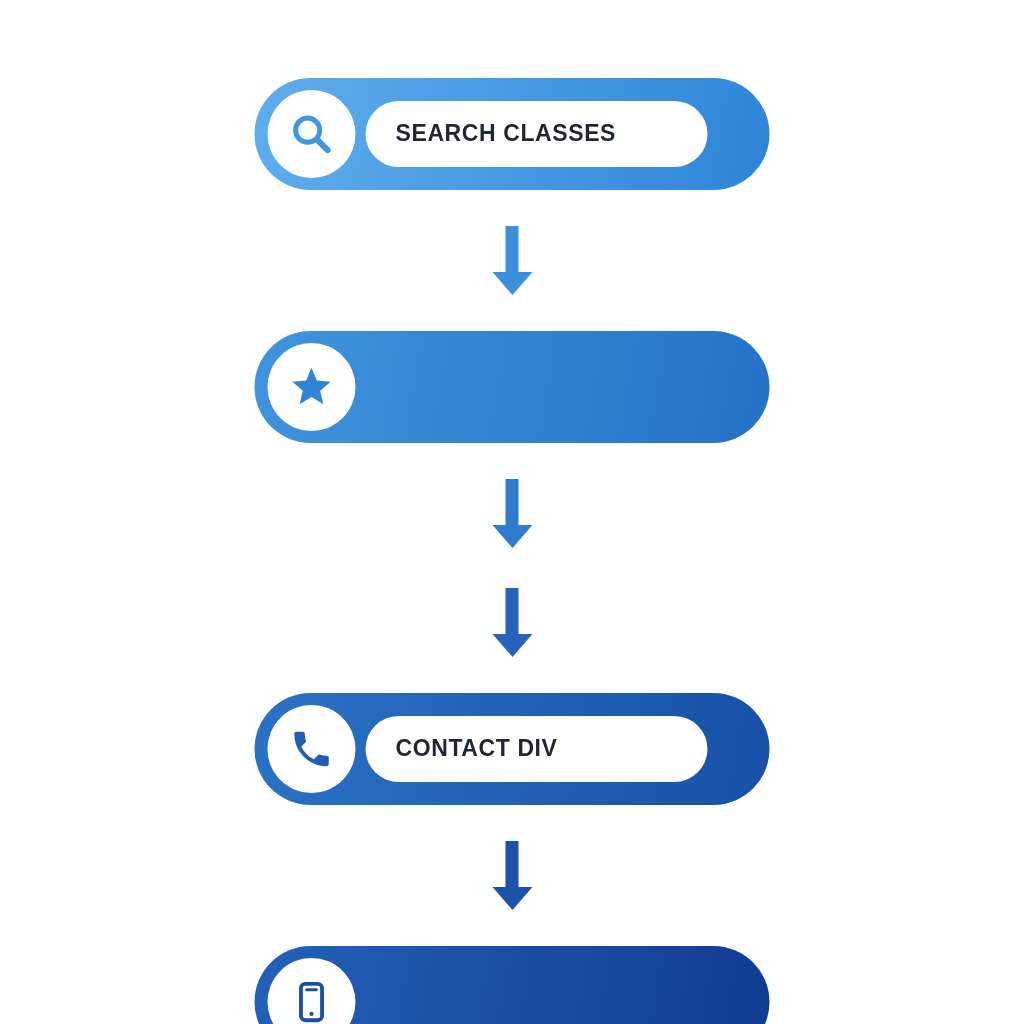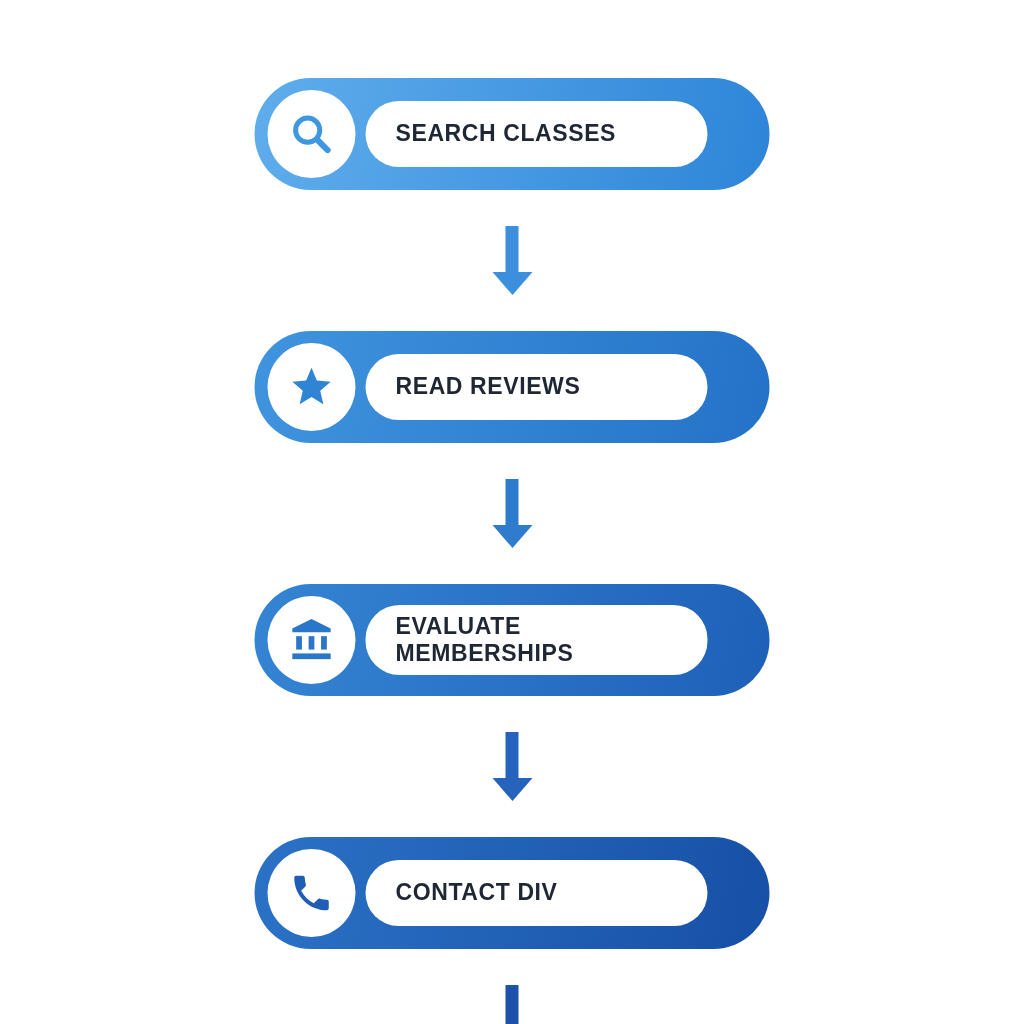--- a/index.html
+++ b/index.html
@@ -116,46 +116,27 @@
   </div>
 
   <div class="pill" style="background: linear-gradient(100deg, rgb(64, 148, 222), rgb(36, 114, 200));">
     <div class="circle">
       <span class="icon" style="color: rgb(47, 132, 212);">
         <svg viewBox="0 0 24 24" fill="currentColor">
           <path d="M12 17.27L18.18 21l-1.64-7.03L22 9.24l-7.19-.61L12 2 9.19 8.63 2 9.24l5.46 4.73L5.82 21z"></path>
         </svg>
       </span>
     </div>
-    <div class="label-box">
-      <span class="label">READ REVIEWS</span>
-    </div>
   </div>
 
   <div class="arrow">
     <div class="arrow-stem" style="background: rgb(47, 124, 206);"></div>
     <div class="arrow-head" style="border-top-color: rgb(47, 124, 206);"></div>
   </div>
 
-  <div class="pill" style="background: linear-gradient(100deg, rgb(53, 133, 212), rgb(30, 96, 184));">
-    <div class="circle">
-      <span class="icon" style="color: rgb(42, 118, 200);">
-        <svg viewBox="0 0 24 24" fill="currentColor">
-          <path d="M12 1L2 6v2h20V6z"></path>
-          <rect x="4" y="10" width="3" height="7"></rect>
-          <rect x="10.5" y="10" width="3" height="7"></rect>
-          <rect x="17" y="10" width="3" height="7"></rect>
-          <rect x="2" y="19" width="20" height="3"></rect>
-        </svg>
-      </span>
-    </div>
-    <div class="label-box">
-      <span class="label">EVALUATE MEMBERSHIPS</span>
-    </div>
-  </div>
 
   <div class="arrow">
     <div class="arrow-stem" style="background: rgb(37, 99, 188);"></div>
     <div class="arrow-head" style="border-top-color: rgb(37, 99, 188);"></div>
   </div>
 
   <div class="pill" style="background: linear-gradient(100deg, rgb(43, 114, 198), rgb(23, 80, 166));">
     <div class="circle">
       <span class="icon" style="color: rgb(31, 94, 180);">
         <svg viewBox="0 0 24 24" fill="currentColor">

